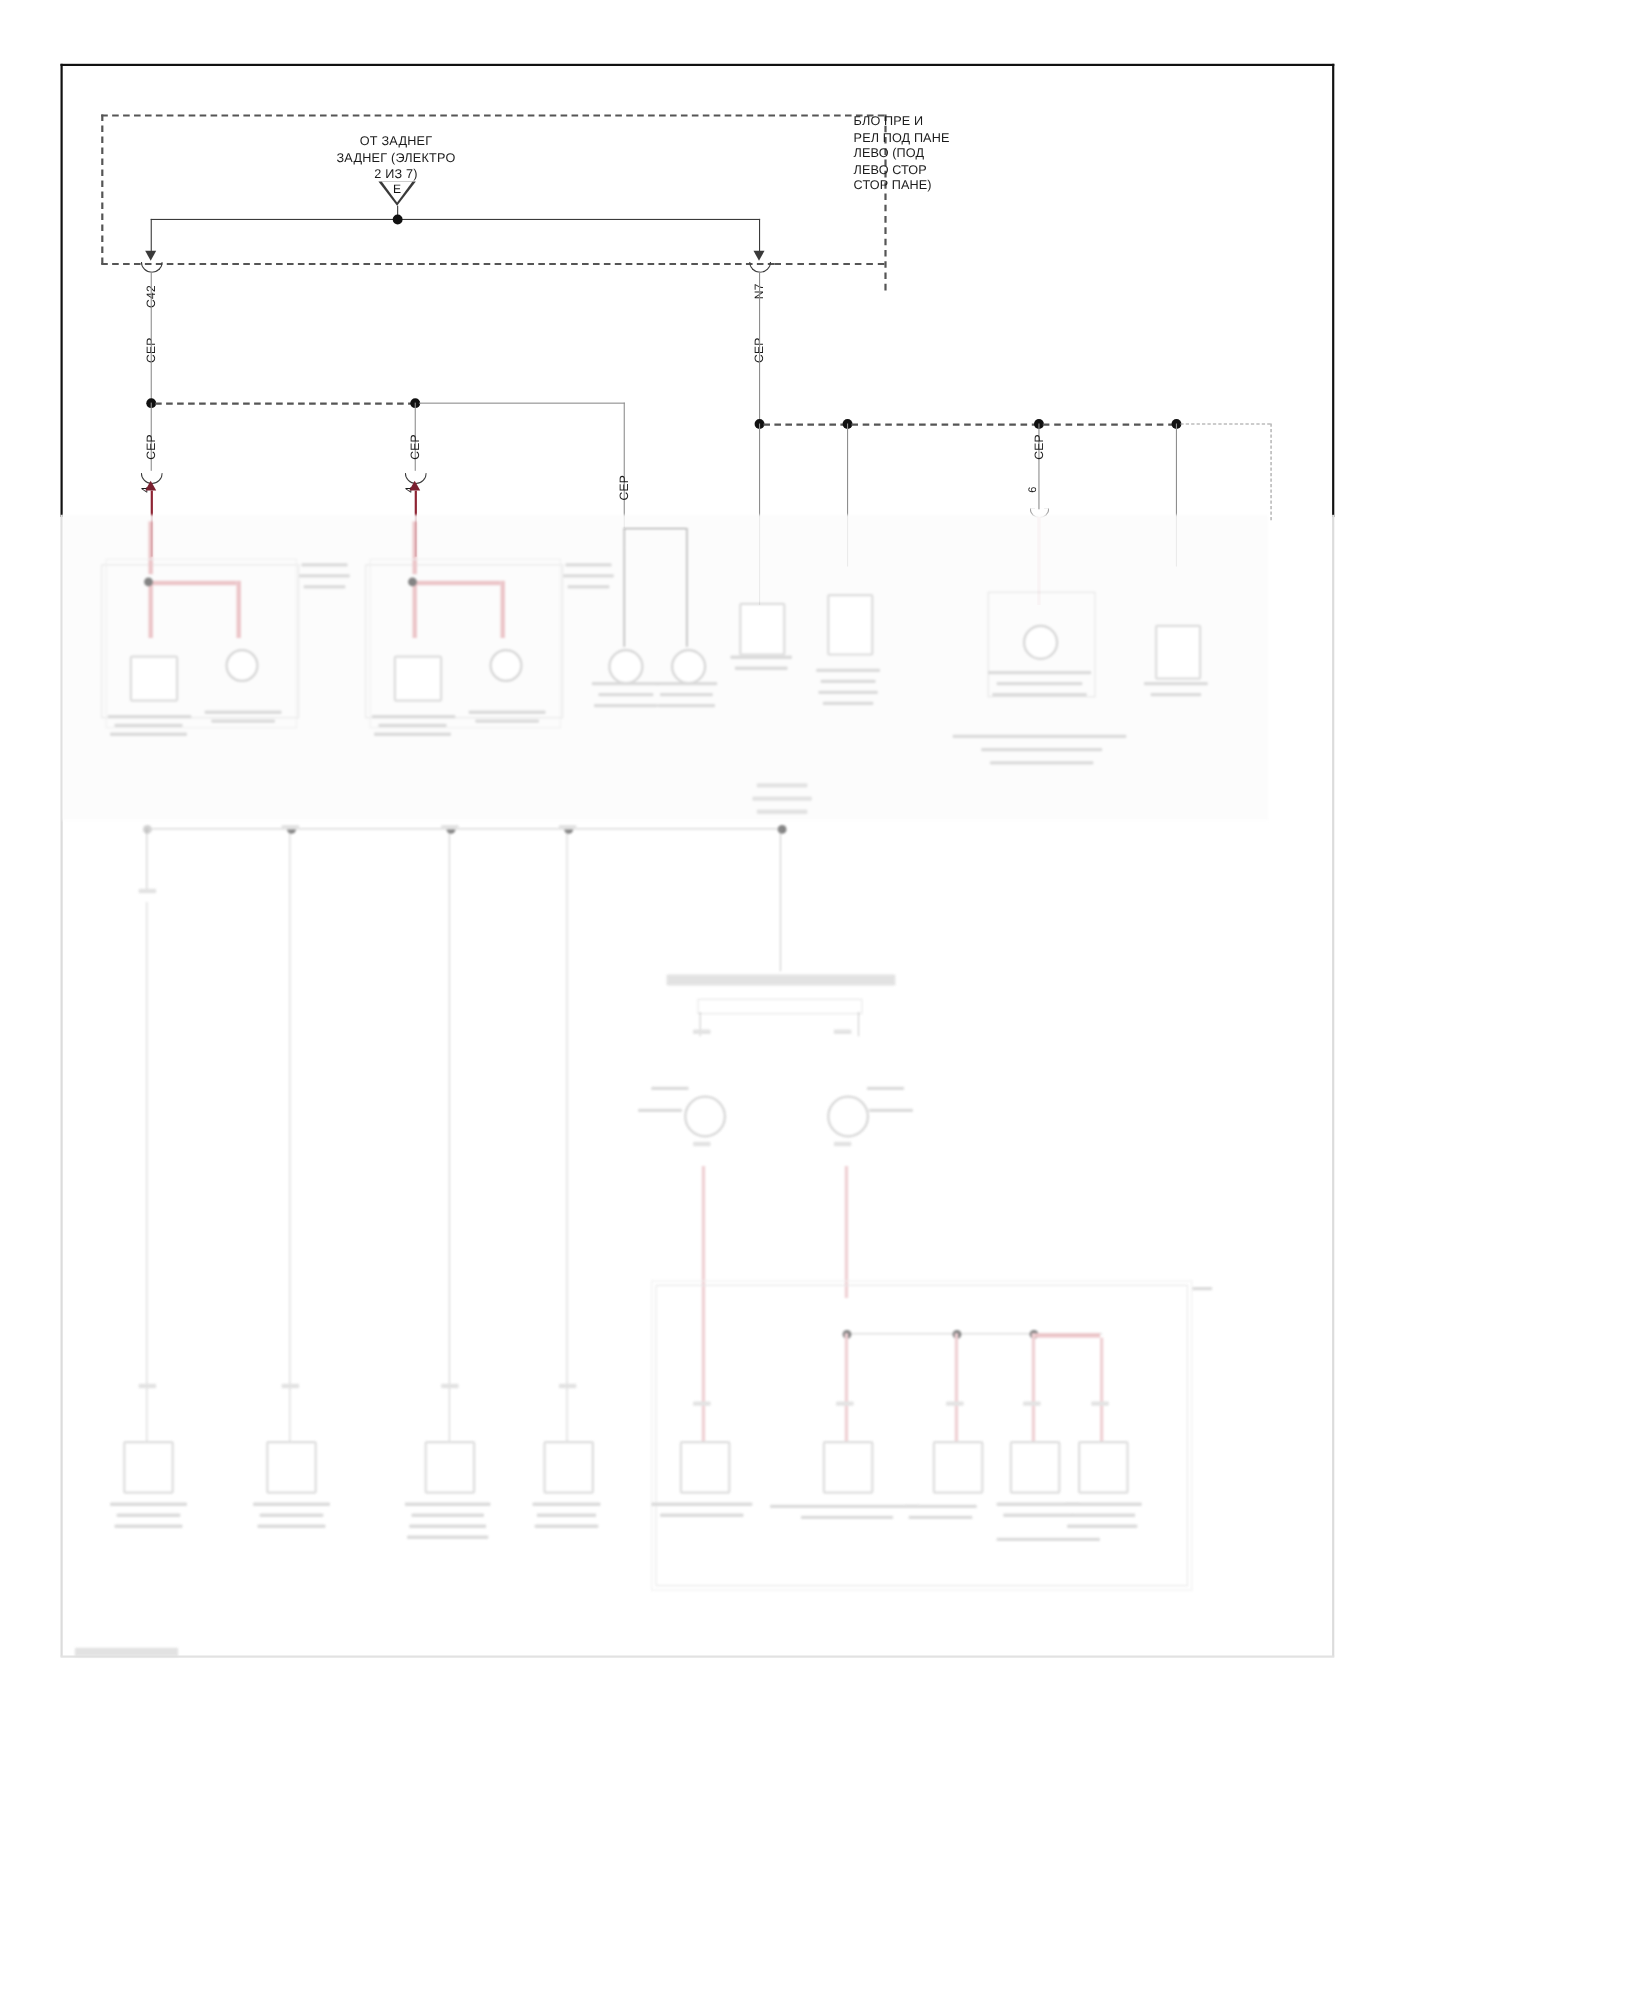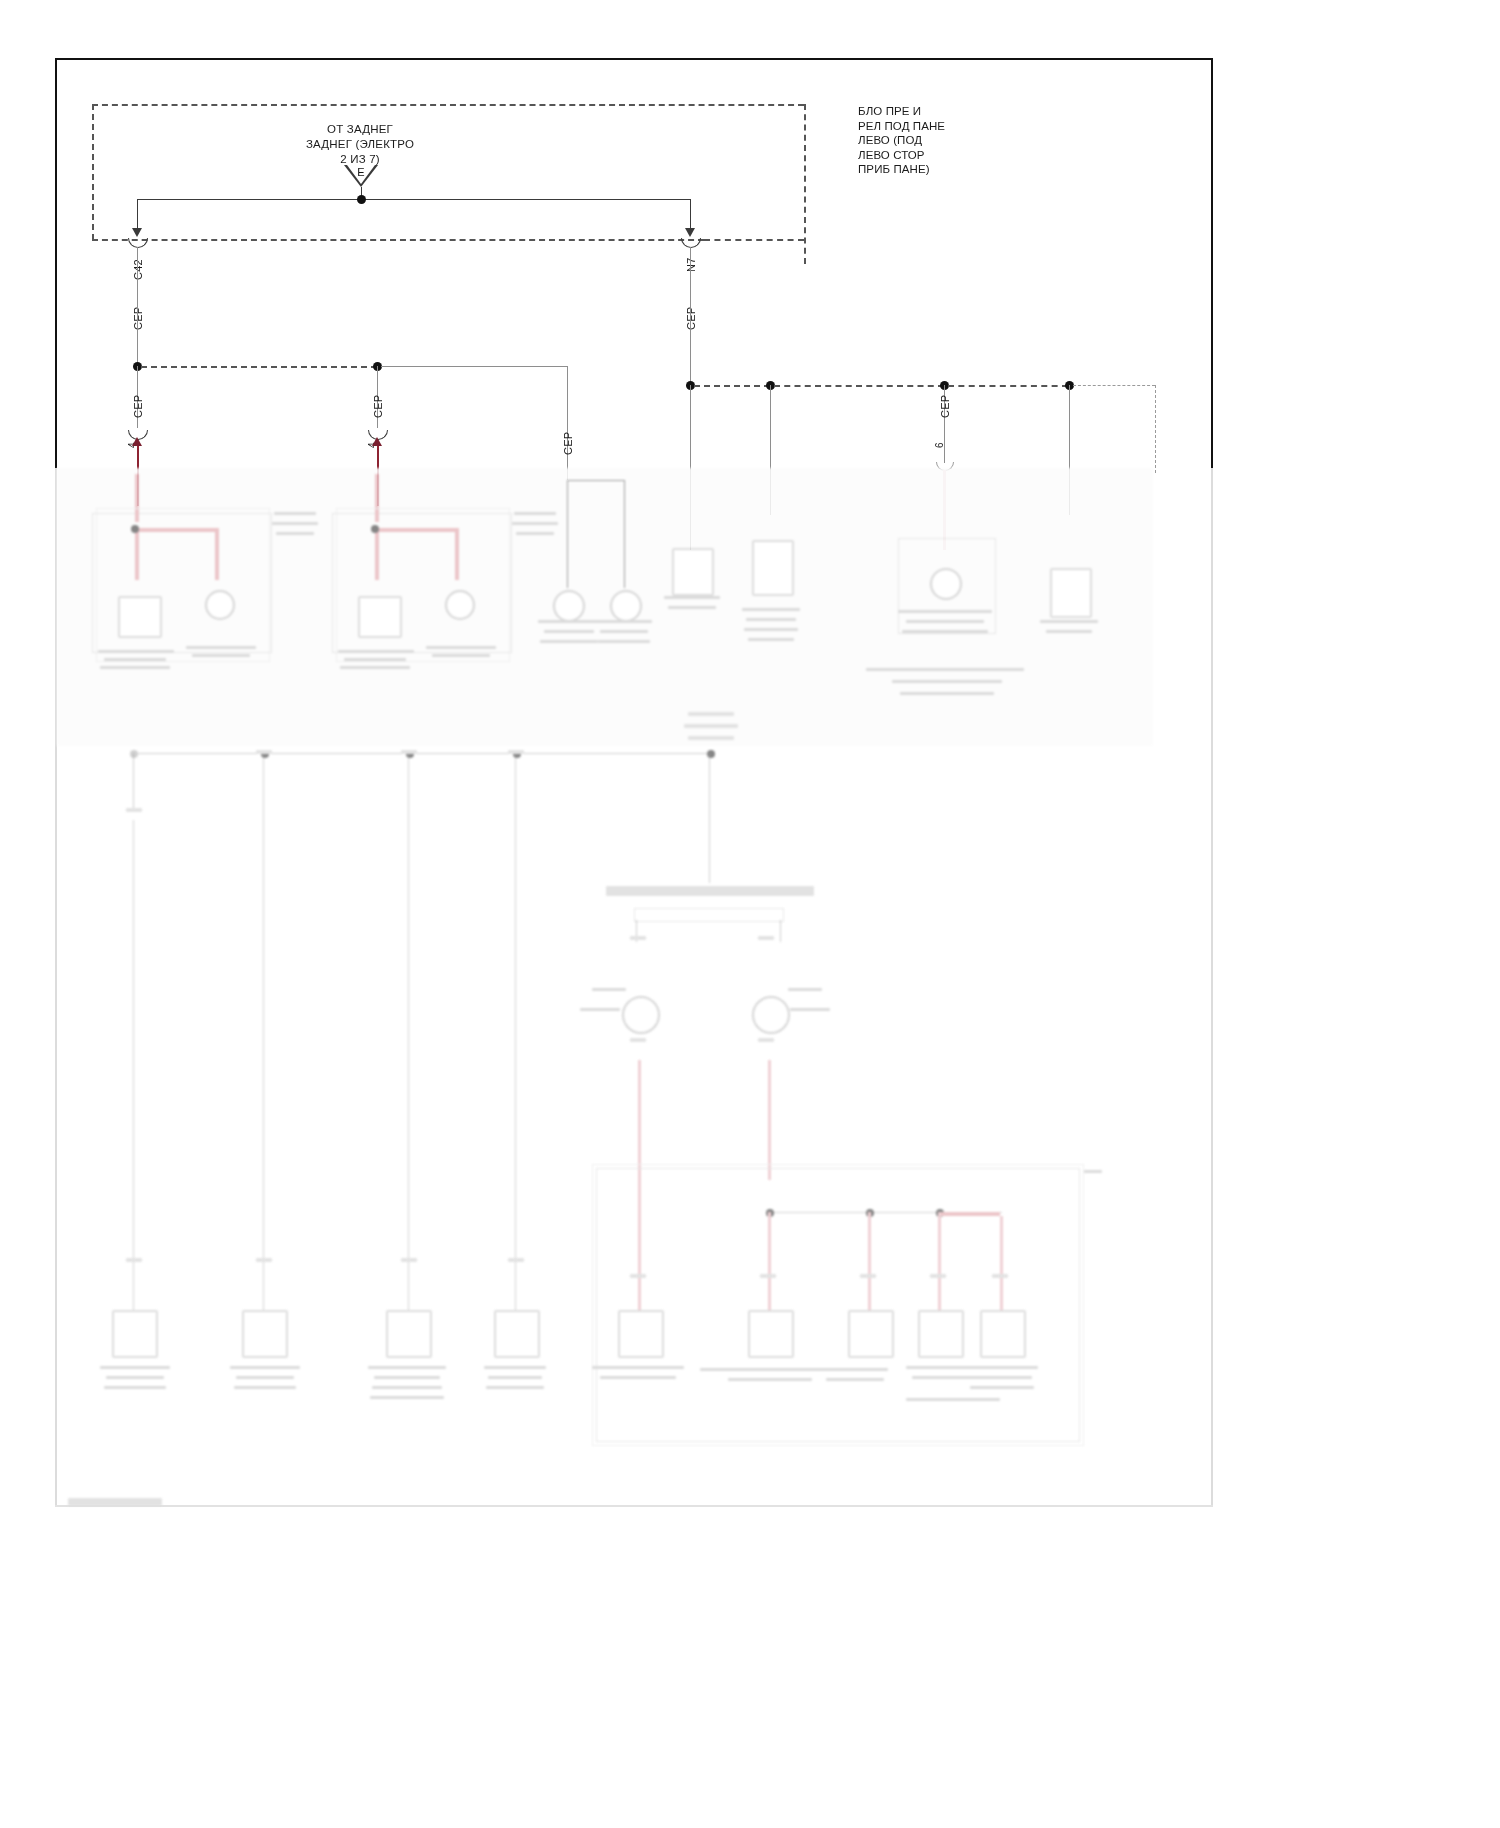--- a/index.html
+++ b/index.html
@@ -44,21 +44,21 @@
   .encl-top-l{left:92px;top:104px;height:136px;}
   .encl-top-r2{left:804px;top:104px;height:160px;}
 
   
   #src-label{
     position:absolute;left:260px;top:122px;width:200px;
     text-align:center;font-size:11.5px;line-height:15px;color:#1b1b1b;
     letter-spacing:.2px;
   }
   #block-label{
-    position:absolute;left:858px;top:104px;width:120px;
+    position:absolute;left:776px;top:104px;width:120px;
     font-size:11.5px;line-height:14.5px;color:#1b1b1b;letter-spacing:.1px;
   }
 
   
   #tri-E{
     position:absolute;left:344px;top:165px;width:0;height:0;
     border-left:17px solid transparent;border-right:17px solid transparent;
     border-top:22px solid #3a3a3a;
   }
   #tri-E-in{
@@ -150,21 +150,21 @@
     <div>ОТ ЗАДНЕГ</div>
     <div>ЗАДНЕГ (ЭЛЕКТРО</div>
     <div>2 ИЗ 7)</div>
   </div>
 
   <div id="block-label">
     <div>БЛО ПРЕ И</div>
     <div>РЕЛ ПОД ПАНЕ</div>
     <div>ЛЕВО (ПОД</div>
     <div>ЛЕВО СТОР</div>
-    <div>ПРИБ ПАНЕ)</div>
+    <div>СТОР ПАНЕ)</div>
   </div>
 
   <div id="tri-E"></div>
   <div id="tri-E-in"></div>
   <div id="tri-E-txt">E</div>
 
   <div class="vline" style="left:361px;top:187px;height:12px;"></div>
 
   <div class="hline" style="left:137px;top:199px;width:554px;"></div>
   <div class="dot" style="left:357px;top:195px;"></div>

